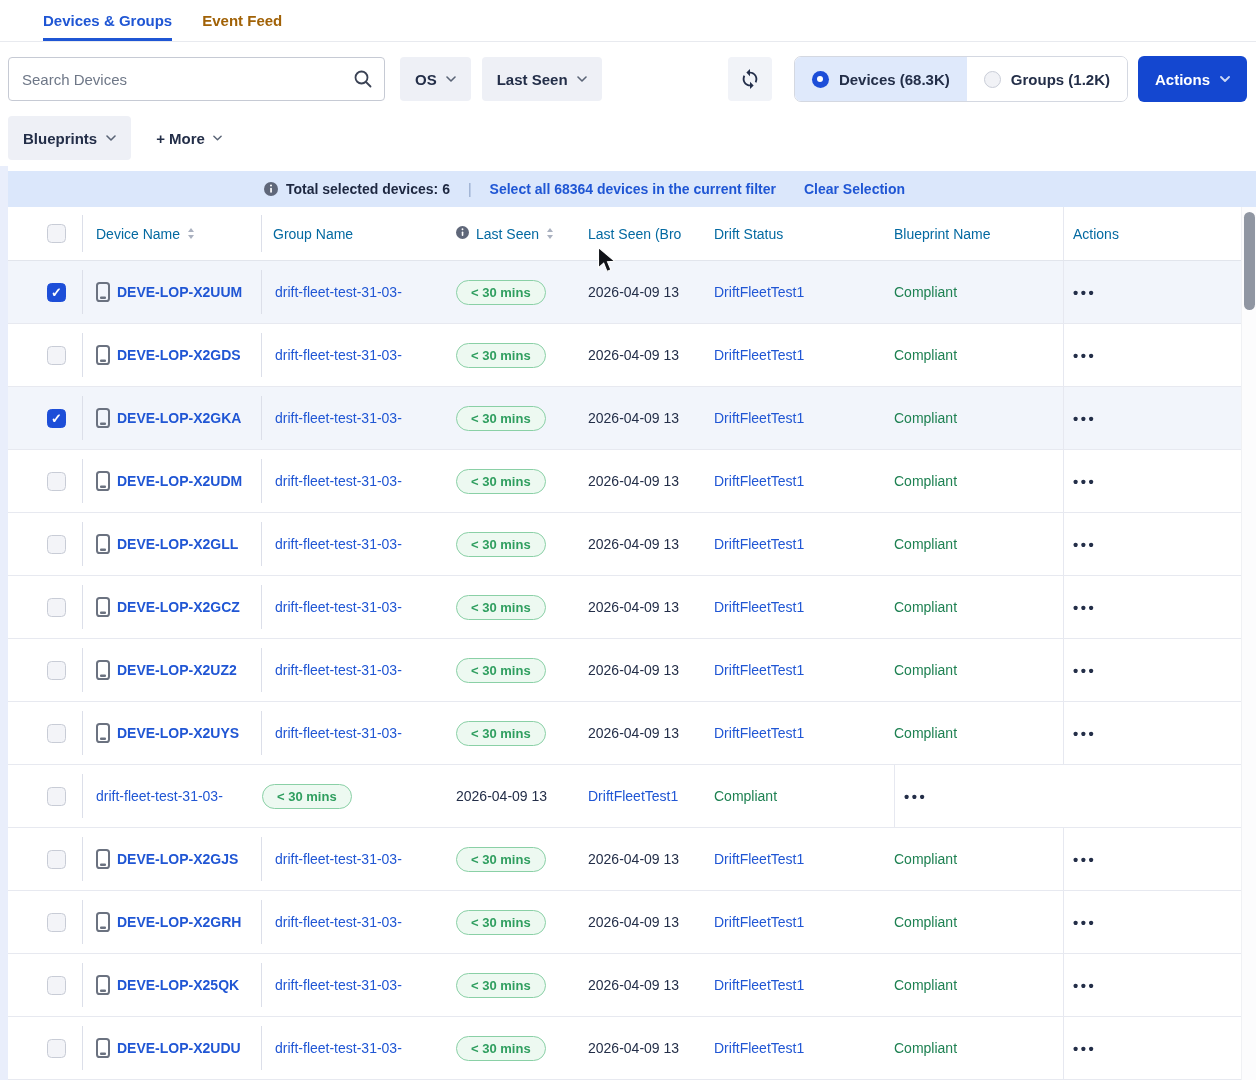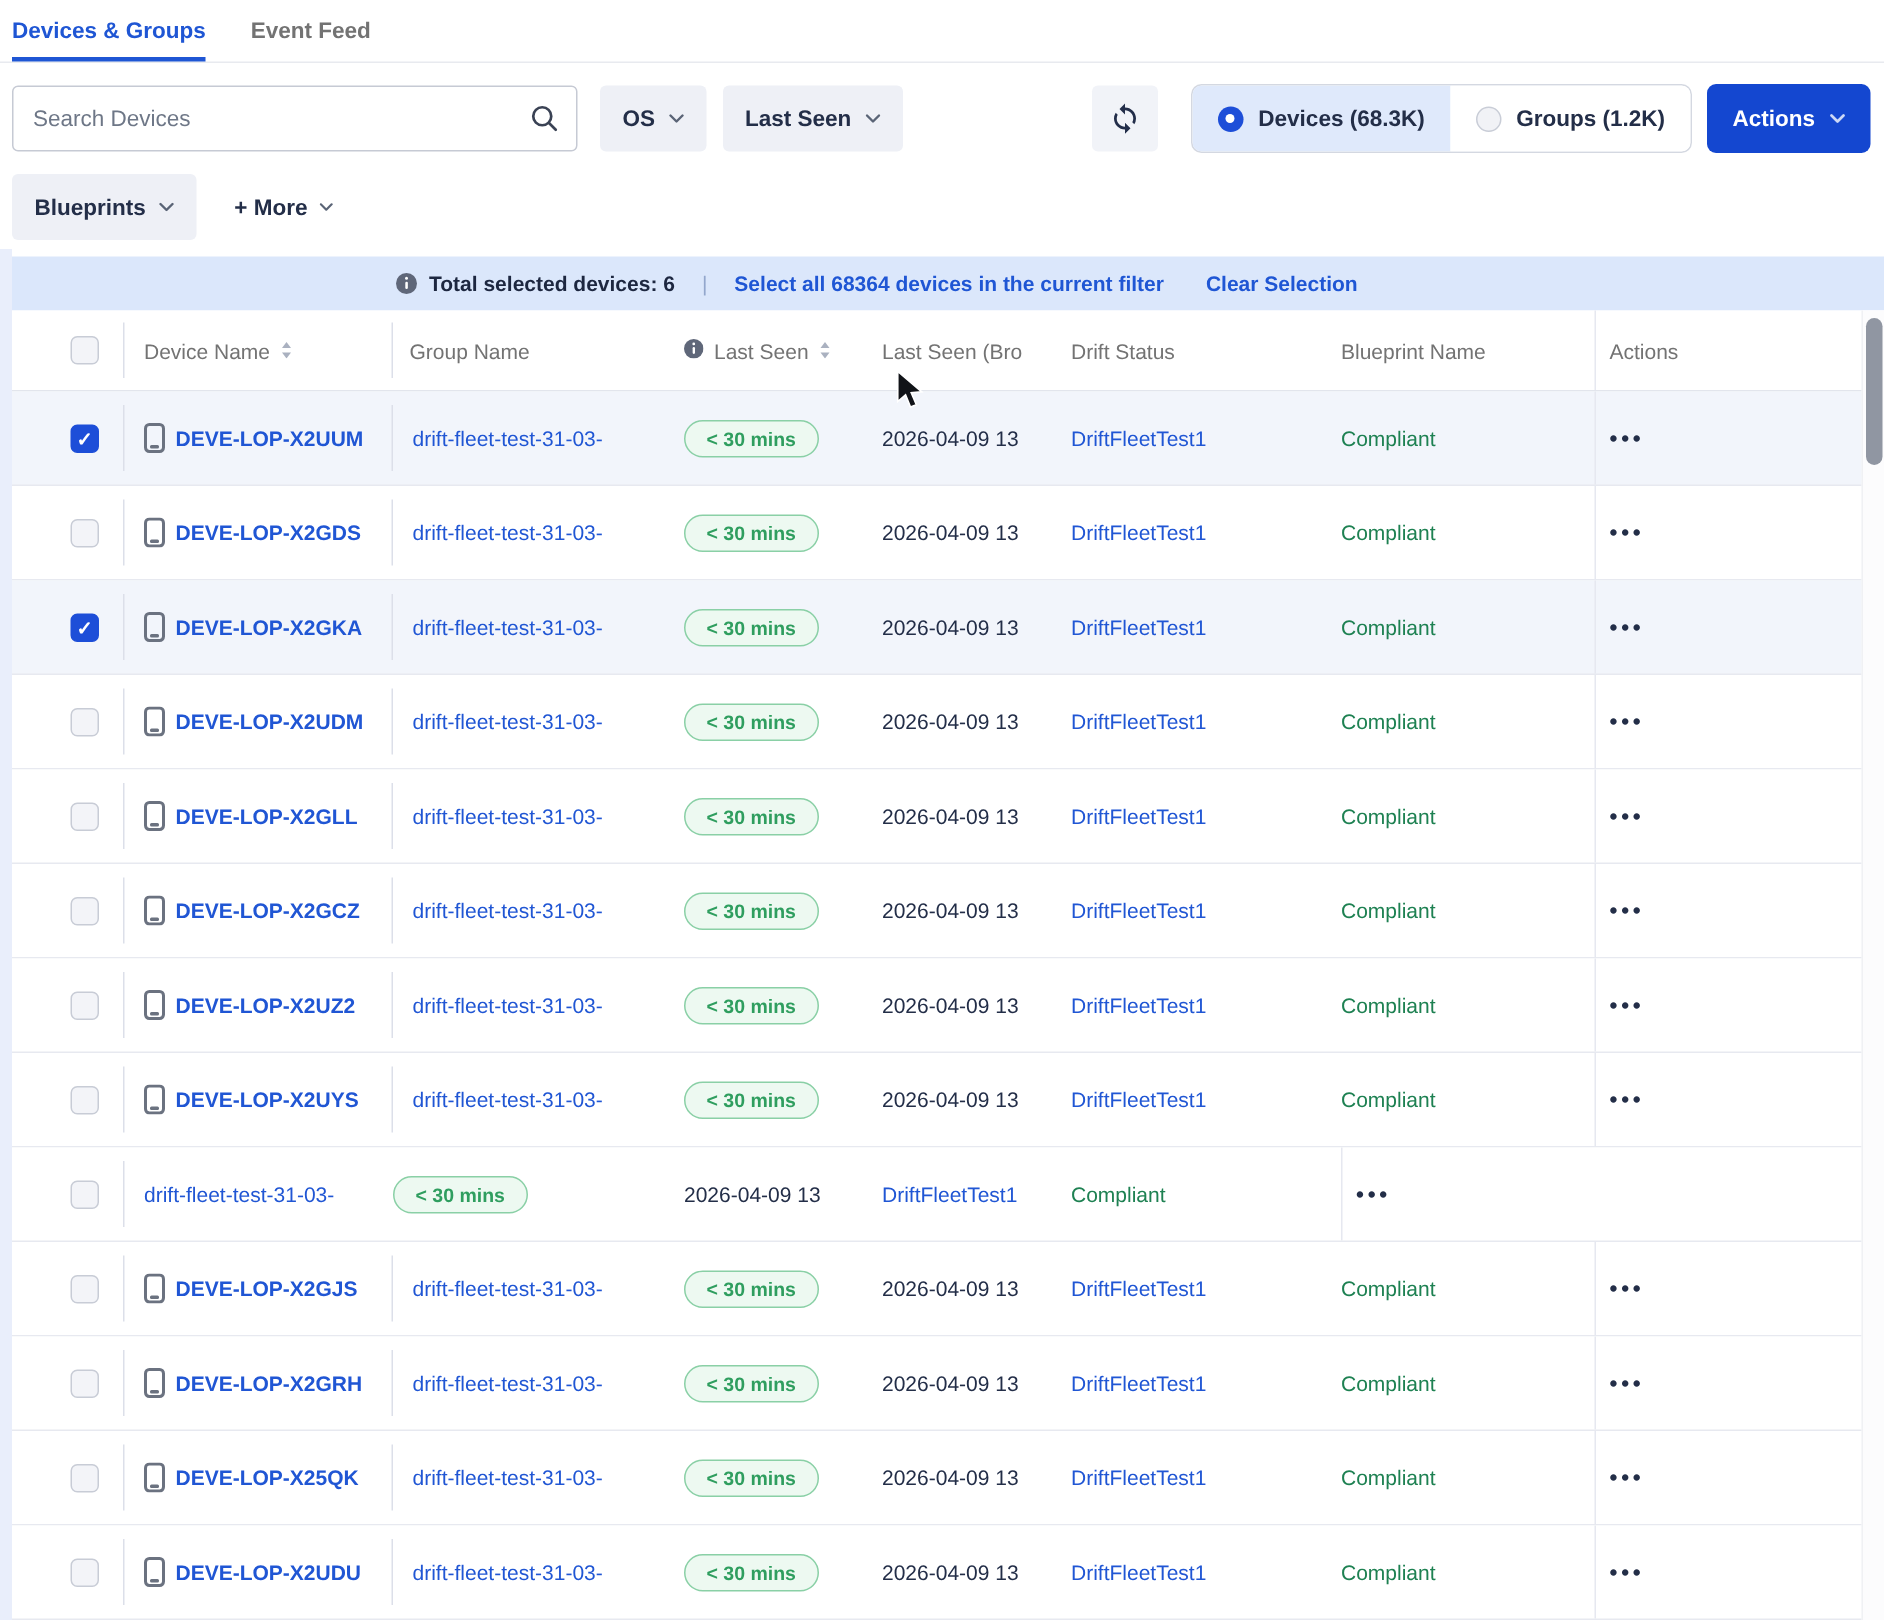--- a/index.html
+++ b/index.html
@@ -1,22 +1,22 @@
 <!DOCTYPE html>
 <html><head>
 <meta charset="utf-8">
 <style>
   * { margin:0; padding:0; box-sizing:border-box; }
   html,body { width:1256px; height:1080px; overflow:hidden; background:#fff;
     font-family:"Liberation Sans", sans-serif; color:#232e48; position:relative; }
 
   
   .tabs{display:flex;gap:30px;padding-left:8px;border-bottom:1px solid #e8eaef;height:42px;align-items:flex-end;}
-  .tab{font-size:15px;font-weight:700;color:#737373;padding-bottom:12px;cursor:pointer;}
-  .tab.active{color:#1f56d4;border-bottom:3px solid #1f56d4;padding-bottom:9px;}
+  .tab{font-size:15px;font-weight:700;color:#a16207;padding-bottom:12px;cursor:pointer;}
+  .tab.active{color:#1f56d4;border-bottom:3px solid #1f56d4;padding-bottom:9px;margin-left:35px;}
 
   
   .frow1{display:flex;align-items:center;margin:14px 9px 0 8px;height:46px;}
   .search{position:relative;width:377px;height:44px;}
   .search input{width:100%;height:100%;border:1px solid #c6cad4;border-radius:4px;padding:0 40px 0 13px;
     font-size:15px;color:#232e48;font-family:inherit;outline:none;background:#fff;}
   .search input::placeholder{color:#6e7787;}
   .search .mag{position:absolute;right:12px;top:12px;pointer-events:none;}
   .btn-light{display:inline-flex;align-items:center;gap:9px;background:#eef0f6;border:none;border-radius:4px;
     height:44px;padding:0 15px;font-size:15px;font-weight:600;color:#232e48;font-family:inherit;cursor:pointer;}
@@ -45,21 +45,21 @@
   .selbar{margin:11px 0 0 8px;height:36px;background:#dbe7fb;display:flex;align-items:center;
     font-size:14px;padding-left:256px;}
   .selbar .info{margin-right:8px;display:flex;}
   .selbar .total{color:#1d2740;font-weight:700;}
   .selbar .sep{color:#93a7cc;margin:0 18px;font-weight:400;}
   .selbar a{color:#1f56d4;font-weight:700;text-decoration:none;cursor:pointer;}
   .selbar .clear{margin-left:28px;}
 
   
   .grid{display:grid;grid-template-columns:75px 179px 194px 132px 126px 180px 169px 1fr;align-items:center;}
-  .thead{height:54px;margin-left:8px;border-bottom:1px solid #e2e5ec;font-size:14px;color:#737373;font-weight:500;background:#fff;}
+  .thead{height:54px;margin-left:8px;border-bottom:1px solid #e2e5ec;font-size:14px;color:#0369a1;font-weight:500;background:#fff;}
   .cell{display:flex;align-items:center;height:100%;position:relative;}
   .c0{padding-left:39px;}
   .c0::after,.c1::after{content:'';position:absolute;right:0;top:15%;height:70%;width:1px;background:#dcdfe9;}
   .c1{padding-left:13px;gap:7px;}
   .c2{padding-left:11px;}
   .c7{padding-left:10px;}
   .c7::before{content:'';position:absolute;left:0;top:0;height:100%;width:1px;background:#e6e8f0;}
   .th-label{display:inline-flex;align-items:center;gap:7px;white-space:nowrap;}
   .tbody{margin-left:8px;}
   .row{height:63px;border-bottom:1px solid #e7e9f0;background:#fff;}

